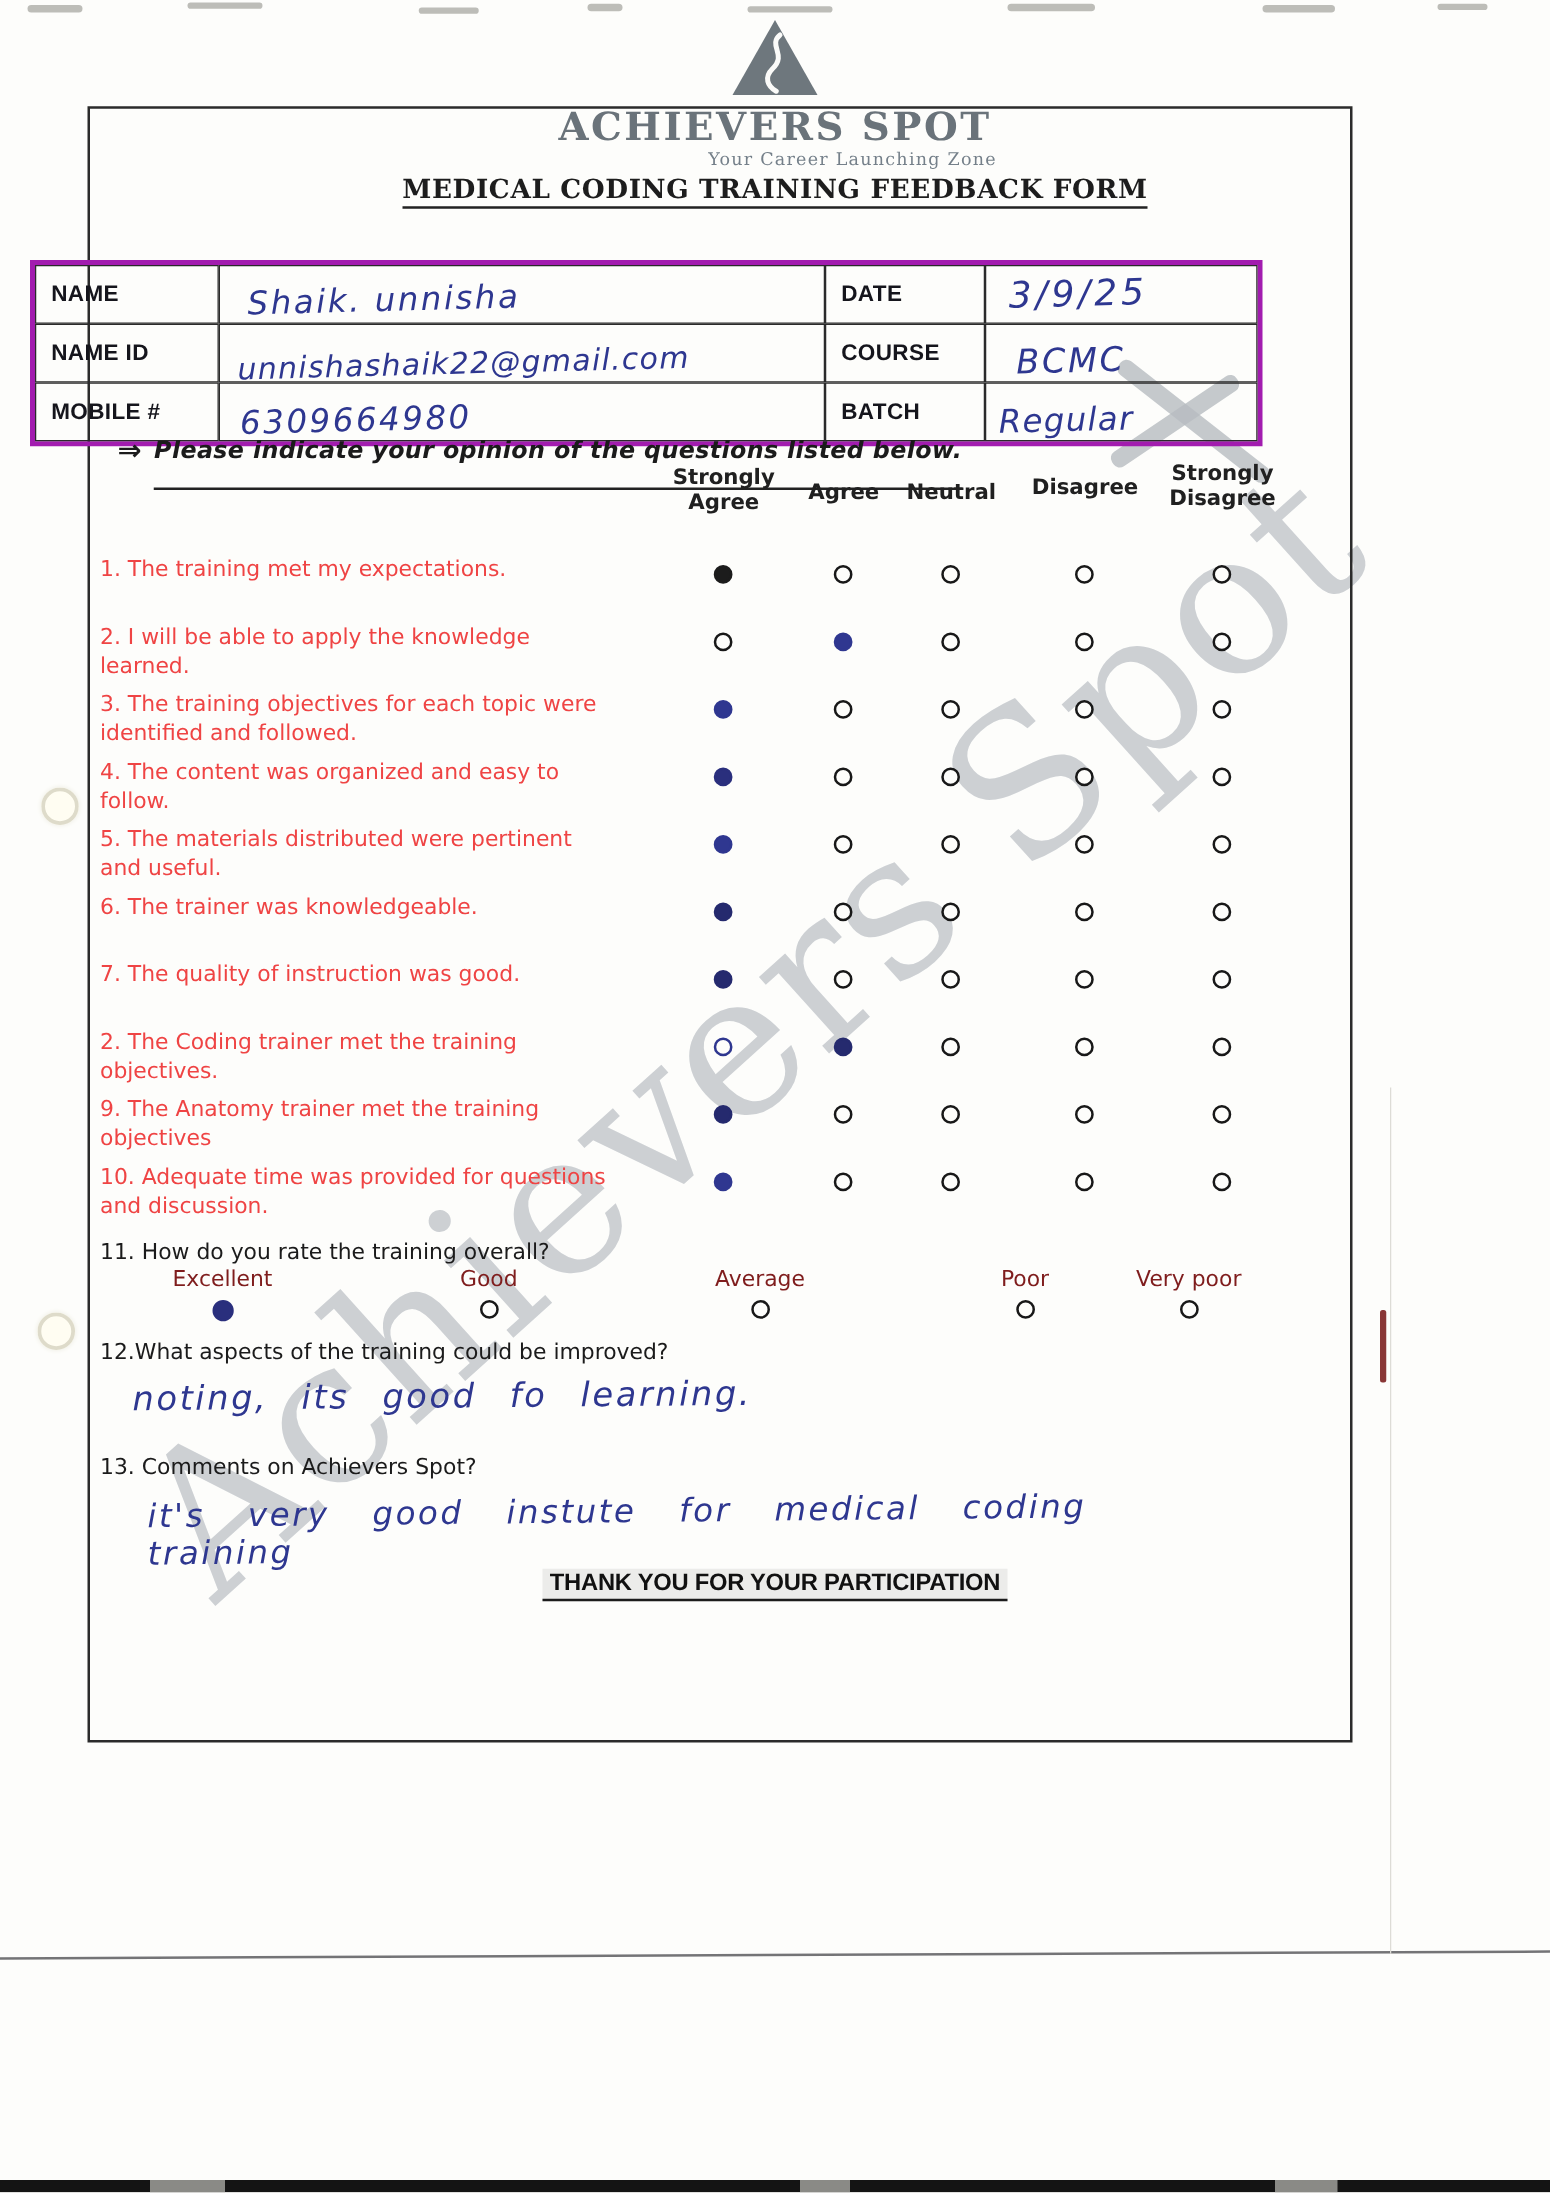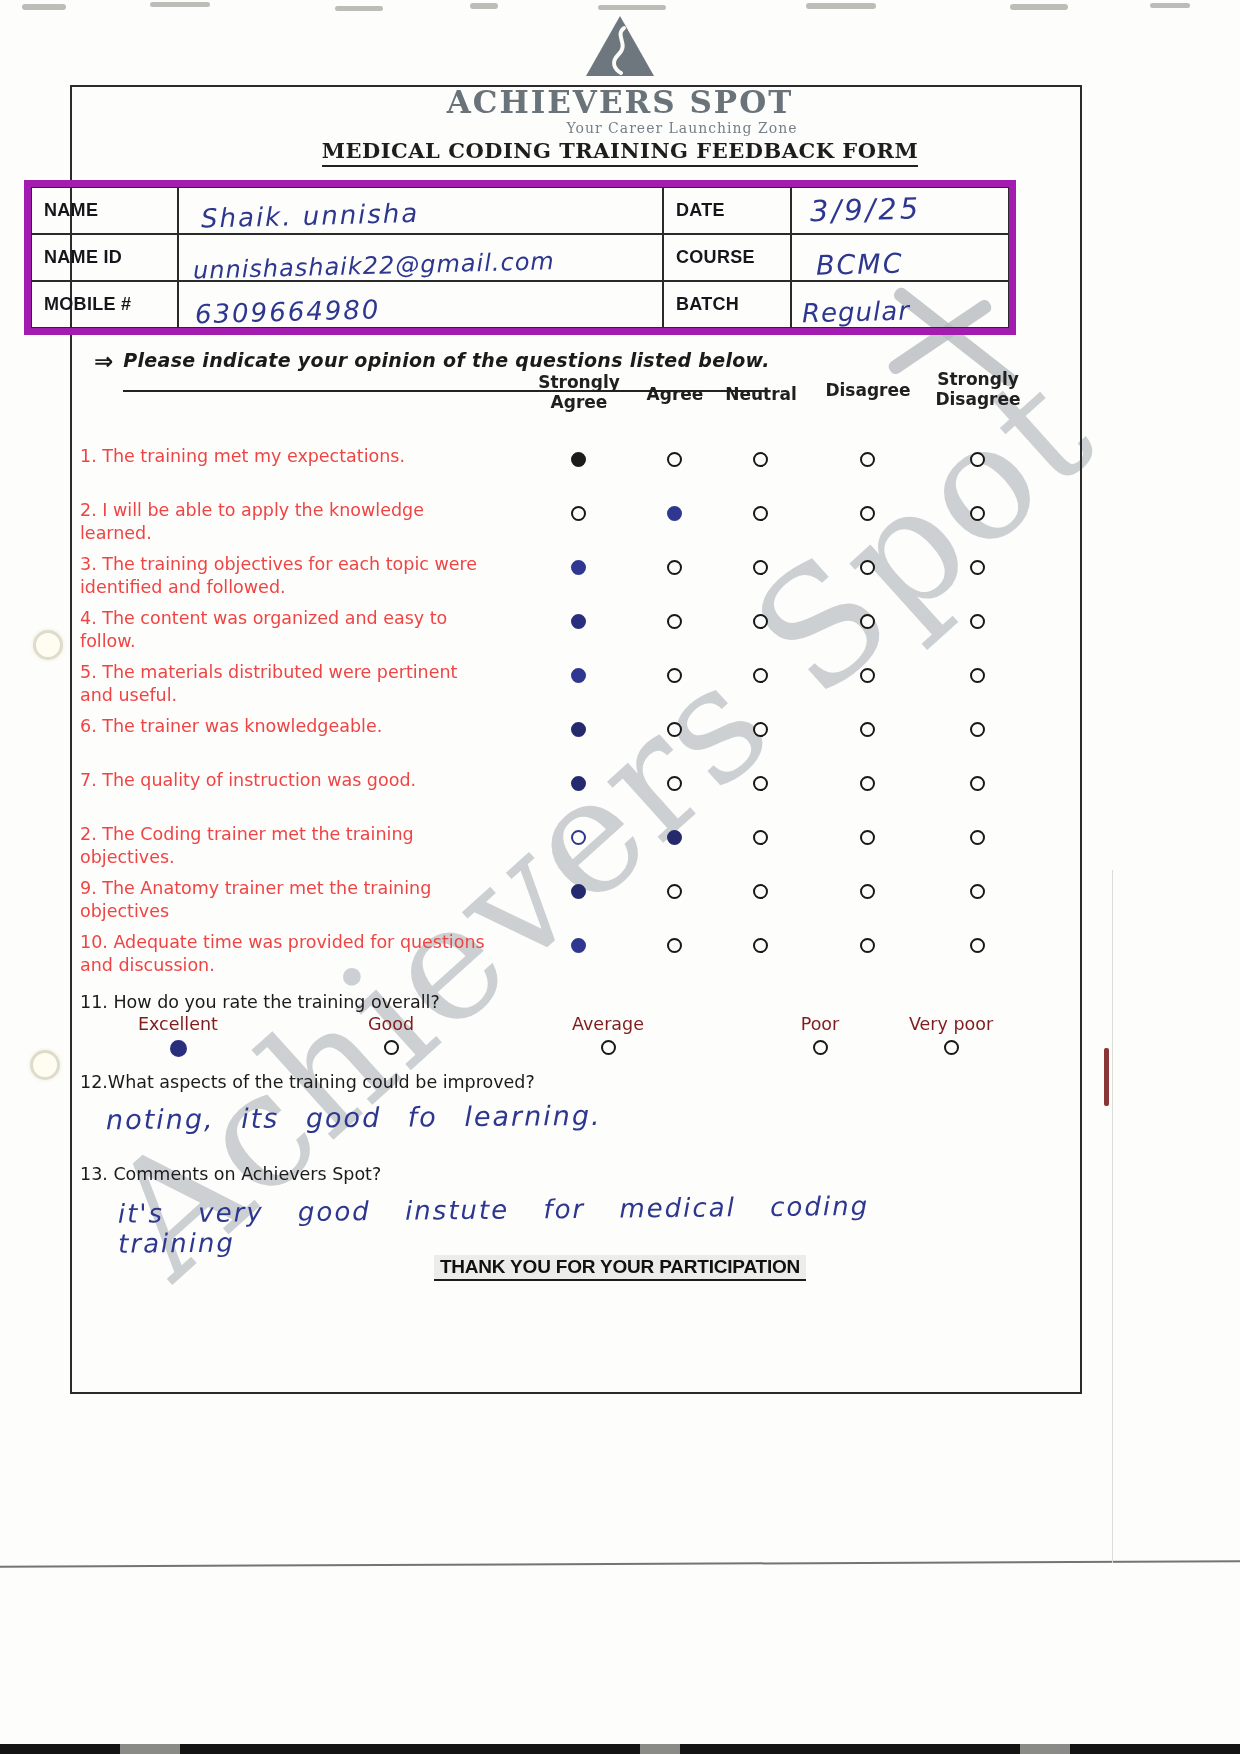--- a/index.html
+++ b/index.html
@@ -28,21 +28,21 @@
   
   .logo-wrap{position:absolute;top:14px;left:0;width:100%;text-align:center;}
   .logo-name{font-family:"DejaVu Serif",serif;font-weight:bold;font-size:31px;color:#6a737a;
              letter-spacing:2px;margin-top:2px;}
   .logo-tagline{font-family:"DejaVu Serif",serif;font-size:14px;color:#75808a;
                 transform:translateX(62px);letter-spacing:1px;}
   .form-title{position:absolute;top:138px;left:0;width:100%;text-align:center;}
   .form-title span{font-family:"DejaVu Serif",serif;font-weight:bold;font-size:21px;
                    letter-spacing:.5px;border-bottom:2.5px solid #222;padding-bottom:2px;color:#1d1d1d;}
   
-  .info-table{position:absolute;left:24px;top:180px;width:978px;border:7px solid #a21caf;
+  .info-table{position:absolute;left:24px;top:208px;width:978px;border:4px solid #a21caf;
               display:grid;grid-template-columns:147px 1fr 128px 218px;}
   .cell{border:1px solid #2a2a2a;min-height:45px;position:relative;}
   .cell-label{display:flex;align-items:center;padding-left:12px;font-weight:bold;font-size:18px;
               letter-spacing:.3px;font-family:"Liberation Sans",sans-serif;color:#15151c;}
   .cell-label::first-letter{font-size:22px;}
   .hand{font-style:italic;color:#2e3790;}
   .cell-value{display:flex;align-items:flex-end;overflow:visible;}
   .cell-value .hand{transform:rotate(-1.5deg);white-space:nowrap;}
   .v-name{font-size:26px;padding:0 0 2px 22px;letter-spacing:2px;}
   .v-email{font-size:24px;padding:0 0 0 14px;letter-spacing:1px;}

